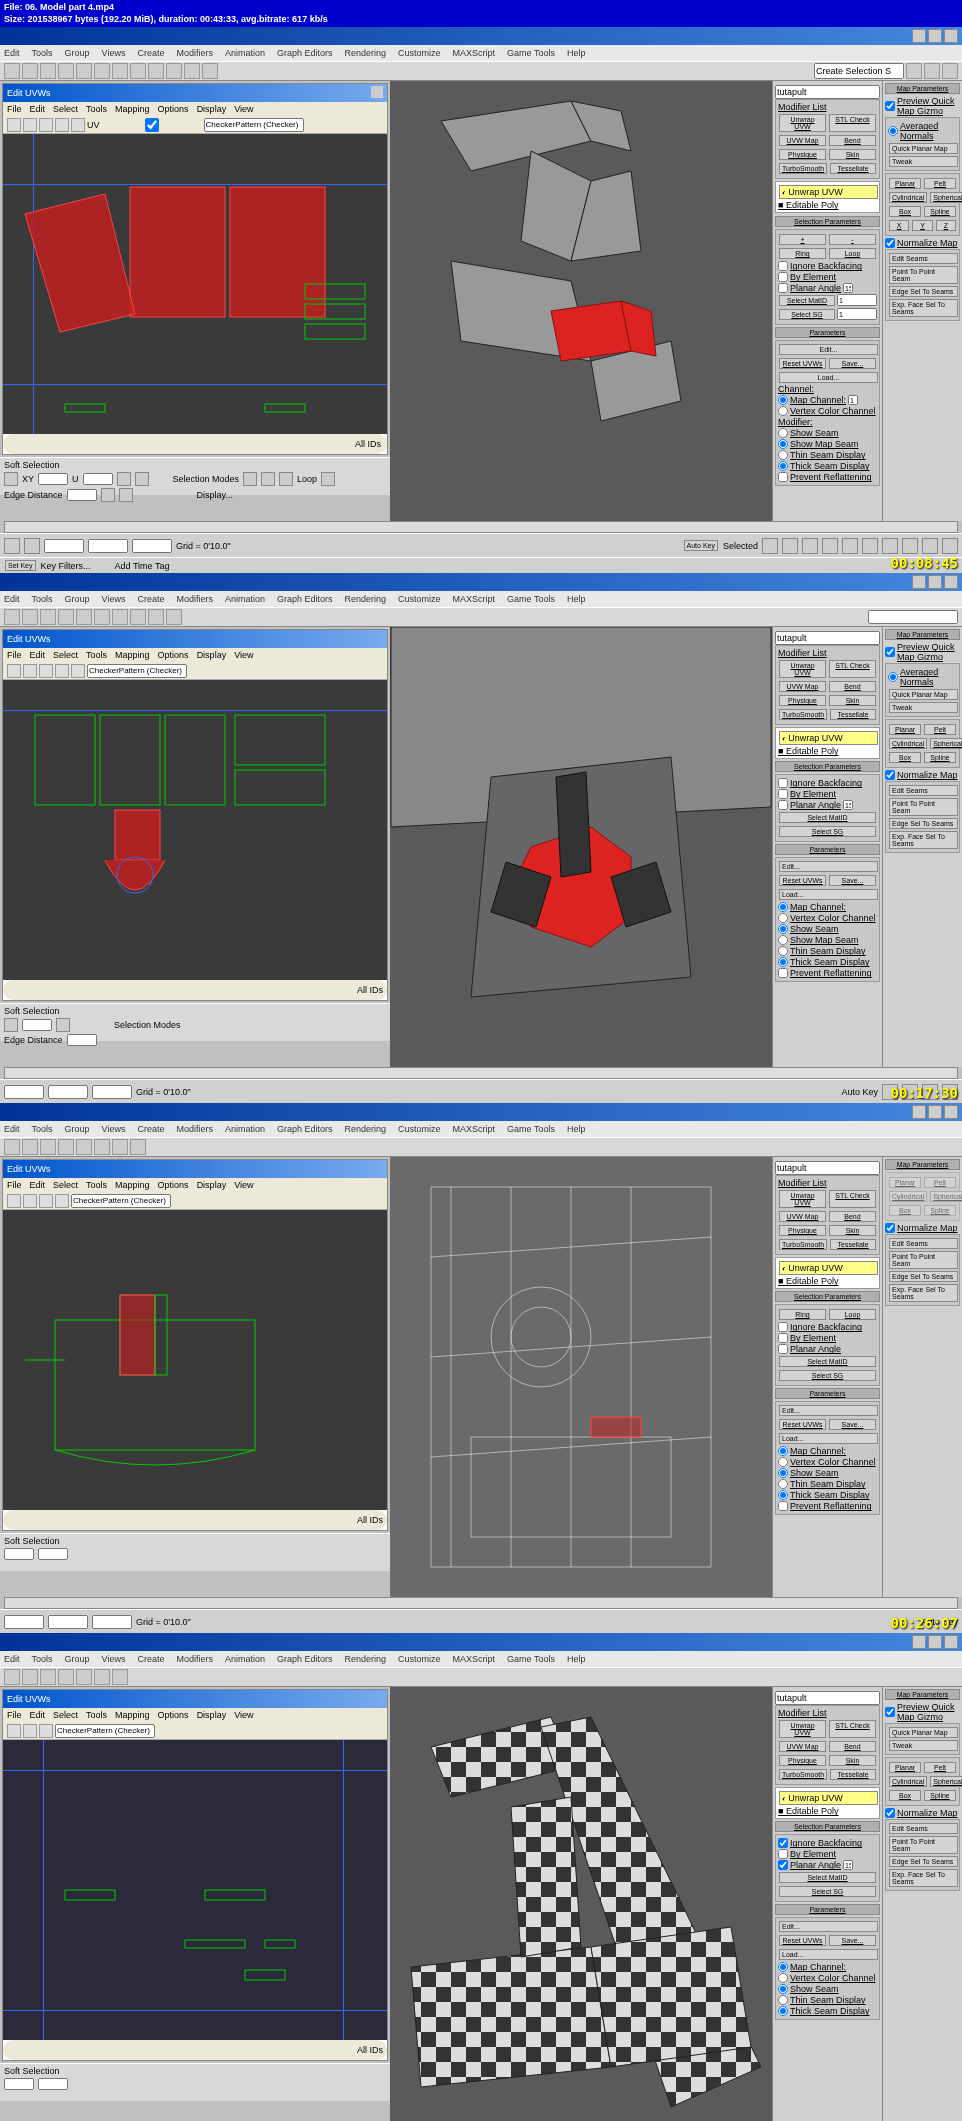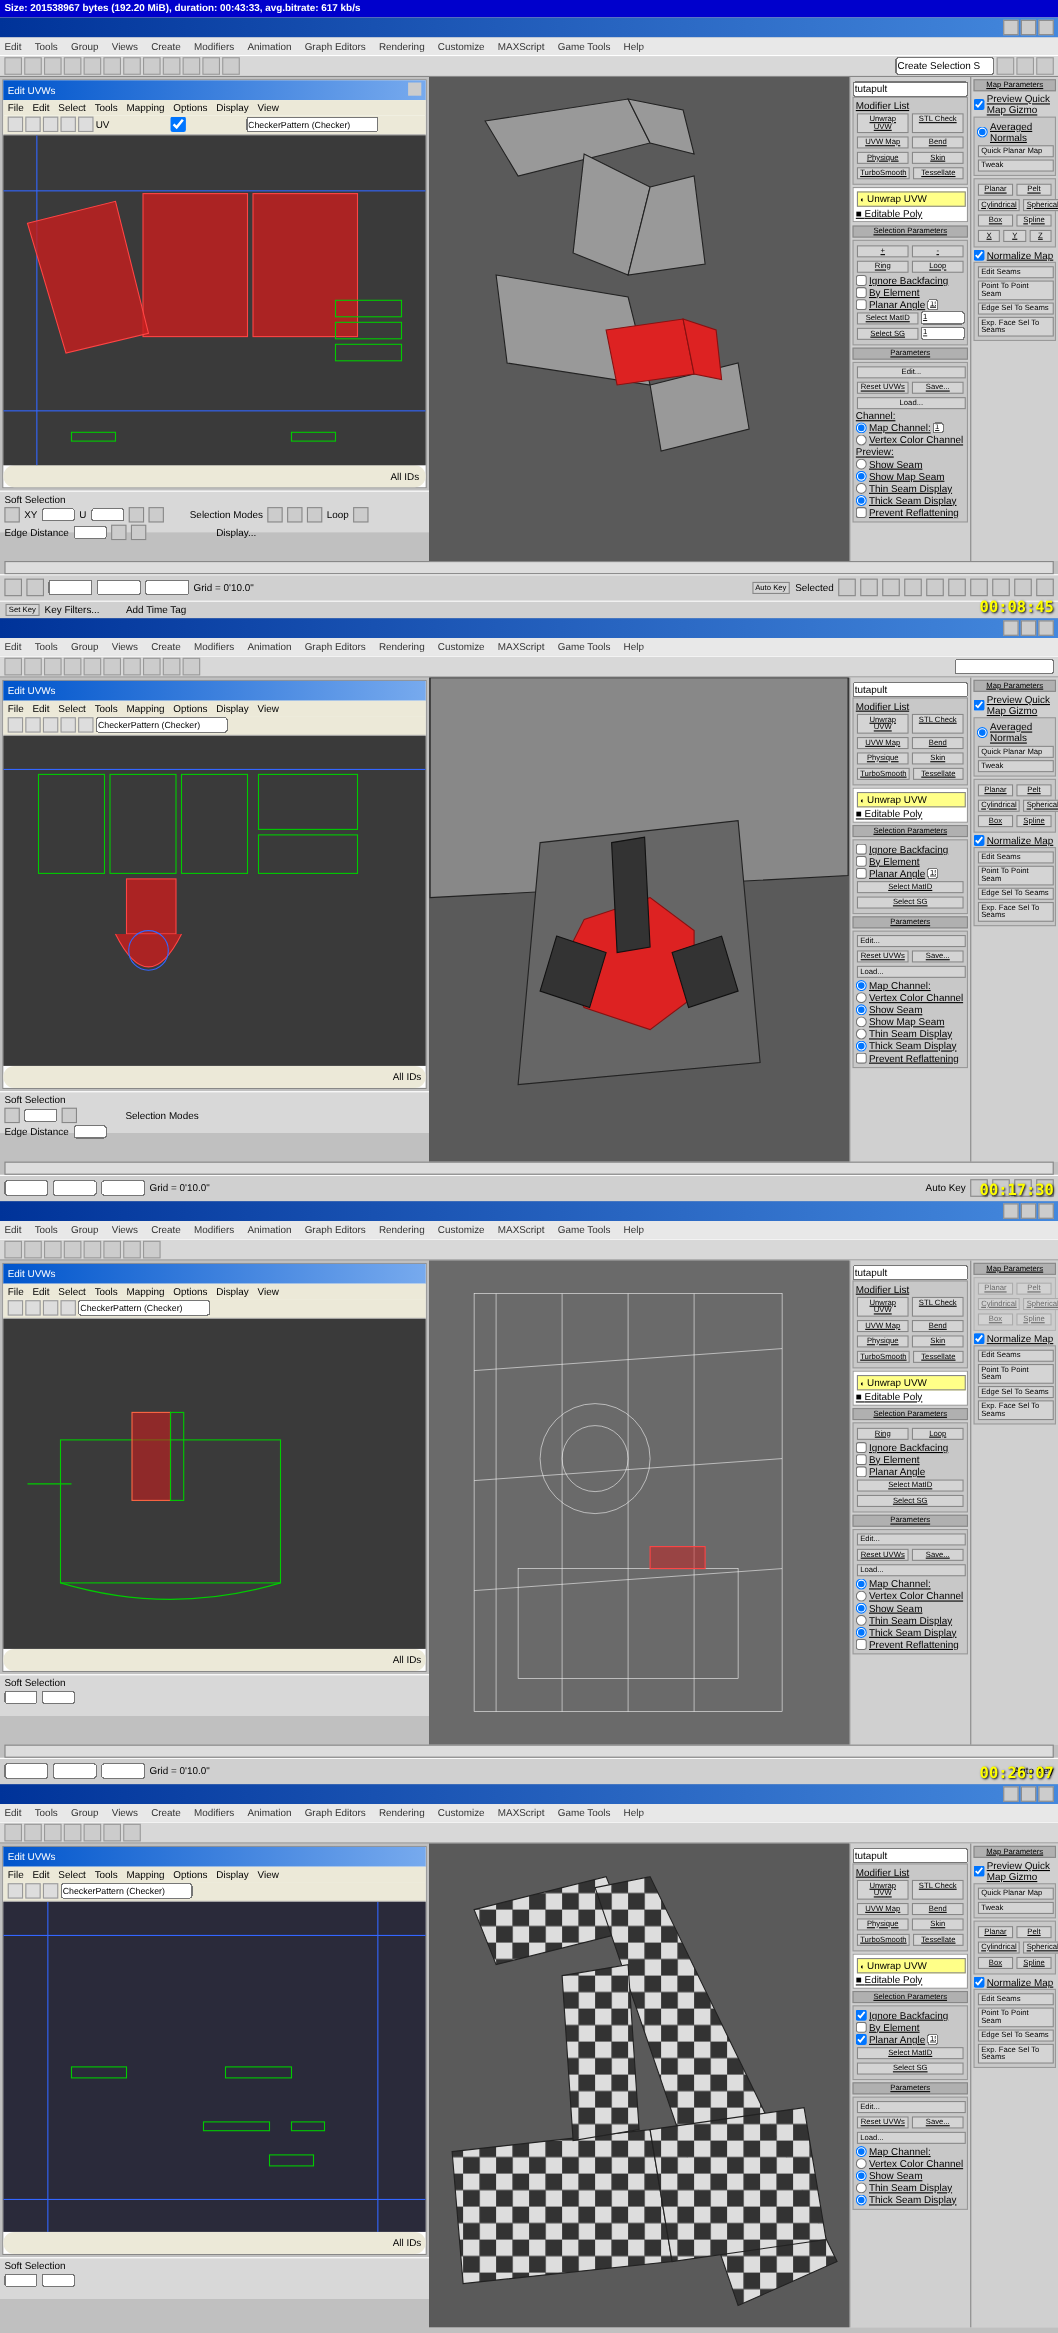--- a/index.html
+++ b/index.html
@@ -14,21 +14,21 @@
 .toolbar{background:#d8d8d8;height:20px;border-top:1px solid #fff;border-bottom:1px solid #888;display:flex;align-items:center;padding:0 4px;gap:2px;}
 .toolbar .tb-btn{width:16px;height:16px;background:#ccc;border:1px solid #999;}
 .main-content{display:flex;height:440px;}
 .left-panel{width:390px;display:flex;flex-direction:column;background:#c0c0c0;}
 .uv-window{background:#fff;border:1px solid #888;margin:2px;}
 .uv-titlebar{background:linear-gradient(to right,#0055cc,#77aaee);height:18px;color:#fff;font-size:10px;display:flex;align-items:center;padding:0 4px;}
 .uv-titlebar .icons{margin-left:auto;}
 .uv-menu{background:#ece9d8;height:14px;font-size:8px;display:flex;gap:8px;padding:0 4px;align-items:center;}
 .uv-toolbar{background:#ece9d8;height:18px;display:flex;align-items:center;padding:0 4px;gap:2px;border-bottom:1px solid #aaa;}
 .uv-toolbar .tb-btn{width:14px;height:14px;background:#ddd;border:1px solid #999;}
-.uv-toolbar input{width:120px;height:14px;font-size:8px;}
+.uv-toolbar input{width:100px;height:14px;font-size:8px;}
 .uv-canvas{background:#3a3a3a;height:300px;position:relative;overflow:hidden;}
 .uv-bottom{background:#ece9d8;height:20px;display:flex;align-items:center;padding:0 4px;gap:2px;border-radius:10px;}
 .soft-sel{background:#d8d8d8;height:38px;padding:2px 4px;font-size:8px;border-top:1px solid #fff;}
 .soft-sel-row{display:flex;gap:4px;align-items:center;margin-top:2px;}
 .soft-sel input{width:30px;height:12px;font-size:8px;}
 .soft-sel .mini-btn{width:14px;height:14px;background:#ccc;border:1px solid #888;}
 .viewport{flex:1;background:#5a5a5a;position:relative;overflow:hidden;}
 .right-panel{width:190px;background:#d8d8d8;display:flex;text-decoration:underline;}
 .cmd-panel{width:110px;background:#d0d0d0;border-left:1px solid #888;padding:2px;font-size:8px;}
 .map-panel{width:80px;background:#d0d0d0;border-left:1px solid #888;padding:2px;font-size:7px;}
@@ -46,20 +46,21 @@
 .bottom-bar .bar-btn{width:16px;height:16px;background:#ccc;border:1px solid #888;}
 .timeline{background:#c8c8c8;height:12px;border:1px solid #888;flex:1;position:relative;background:linear-gradient(to right,#ddd 0%,#ddd 100%);background-size:10px 100%;margin:0 4px;}
 .timestamp{position:absolute;bottom:2px;right:4px;color:#ffff00;font-family:monospace;font-size:14px;font-weight:bold;text-shadow:1px 1px 2px #000;z-index:10;}
 .blue-line{position:absolute;background:#3366ff;}
 svg{position:absolute;top:0;left:0;width:100%;height:100%;}
 </style>
 </head>
 <body>
 
 <div class="header-info">
+  <div><span>File: </span><span>06. Model part 4.mp4</span></div>
   <div>Size: 201538967 bytes (192.20 MiB), duration: 00:43:33, avg.bitrate: 617 kb/s</div>
 </div>
 
 <div class="app-instance">
   <div class="titlebar">
     <div class="icons">
         <span></span>
         <span></span>
         <span></span>
       </div>
@@ -275,21 +276,21 @@
           <div>Channel:</div>
           <div class="checkbox-row">
               <input type="radio" checked="" style="">
               <span>Map Channel:</span>
               <input class="panel-input" value="1" style="">
             </div>
           <div class="checkbox-row">
               <input type="radio" style="">
               <span>Vertex Color Channel</span>
             </div>
-          <div>Preview:</div>
+          <div>Modifier:</div>
           <div class="checkbox-row">
               <input type="radio" style="">
               <span>Show Seam</span>
             </div>
           <div class="checkbox-row">
               <input type="radio" checked="" style="">
               <span>Show Map Seam</span>
             </div>
           <div class="checkbox-row">
               <input type="radio" style="">

